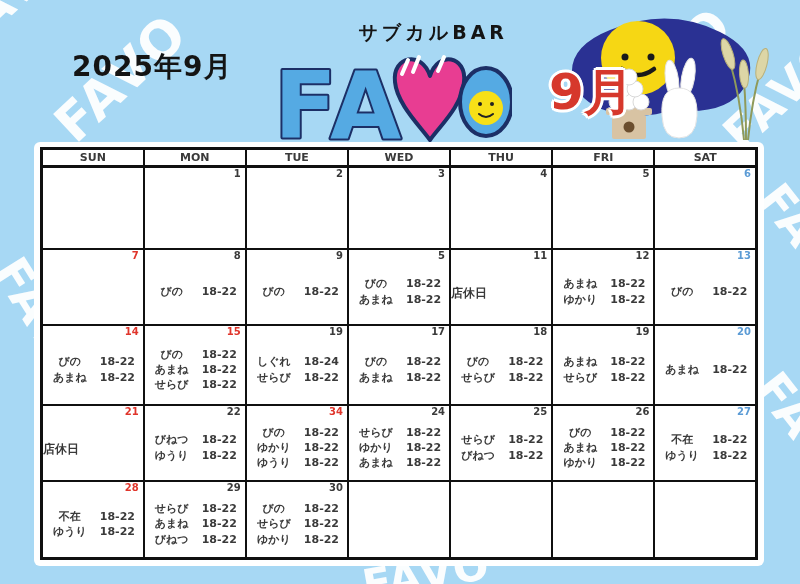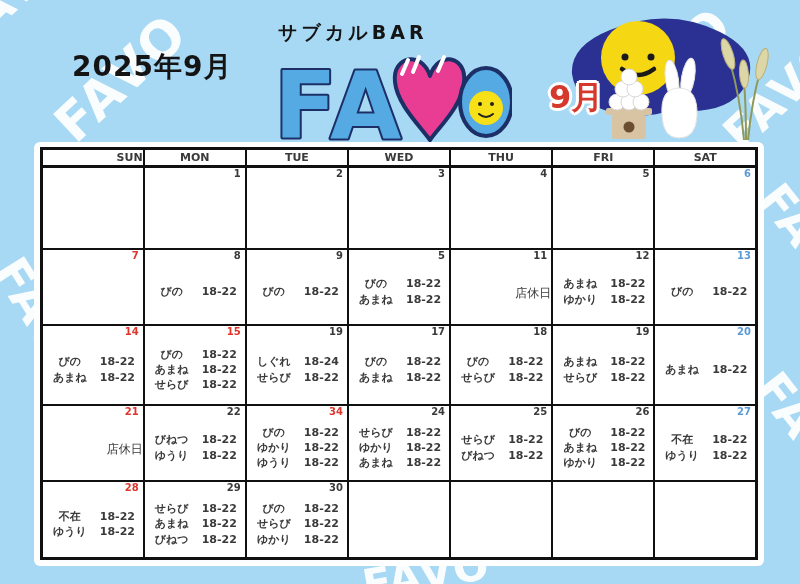--- a/index.html
+++ b/index.html
@@ -8,48 +8,48 @@
   .stage{position:absolute;top:0;left:0;width:800px;height:584px;background:#a7d8f4;overflow:hidden;}
 
   
   .wm{position:absolute;color:#ffffff;font-weight:900;letter-spacing:2px;opacity:.95;
       font-family:"DejaVu Sans",sans-serif;white-space:nowrap;user-select:none;}
 
   
   .title{position:absolute;left:72px;top:48px;font-size:28px;font-weight:900;color:#141414;letter-spacing:1px;}
 
   
-  .subtitle{position:absolute;left:278px;top:20px;width:230px;text-align:left;
+  .subtitle{position:absolute;left:278px;top:20px;width:230px;text-align:right;
             font-size:19px;font-weight:900;color:#141414;letter-spacing:4px;}
   .logo-svg{position:absolute;left:272px;top:46px;}
 
   
   .illus-svg{position:absolute;left:548px;top:16px;}
-  .month-badge{position:absolute;left:549px;top:76px;font-size:32px;font-weight:900;color:#d6382c;
+  .month-badge{position:absolute;left:549px;top:59px;font-size:50px;font-weight:900;color:#d6382c;
       text-shadow:-3px 0 0 #fff,3px 0 0 #fff,0 -3px 0 #fff,0 3px 0 #fff,
                   -2px -2px 0 #fff,2px -2px 0 #fff,-2px 2px 0 #fff,2px 2px 0 #fff;}
 
   
   .panel{position:absolute;left:34px;top:142px;width:730px;height:424px;background:#ffffff;border-radius:6px;}
   table.cal{border-collapse:collapse;table-layout:fixed;width:718px;margin:5px auto 0 auto;
             border:3px solid #101010;}
   table.cal th{border:2px solid #101010;border-bottom:3px solid #101010;height:15px;
                font-size:11px;font-weight:bold;color:#3a3a3a;padding:0;letter-spacing:0px;}
   table.cal td{border:2px solid #101010;padding:0;position:relative;vertical-align:middle;}
   tr.r0 td{height:80px;} tr.r1 td{height:74px;} tr.r2 td{height:78px;}
   tr.r3 td{height:74px;} tr.r4 td{height:75px;}
-  th.sun,.num.red{color:#e0352b;text-align:right;}
+  th.sun,.num.red{color:#e0352b;}
   th.sat,.num.blue{color:#5b9bd5;}
   .num{position:absolute;top:1px;right:4px;font-size:10px;font-weight:bold;color:#3a3a3a;line-height:1;}
   .entries{display:flex;flex-direction:column;align-items:center;justify-content:center;
            margin-top:10px;gap:1px;}
   .entry{display:flex;justify-content:center;gap:8px;font-size:11px;font-weight:bold;color:#3a3a3a;line-height:1.3;}
   .entry .n{min-width:44px;text-align:center;}
   .entry .t{min-width:38px;text-align:left;}
-  .note{text-align:right;font-size:12px;font-weight:normal;color:#3a3a3a;margin-top:12px;}
+  .note{text-align:left;font-size:12px;font-weight:bold;color:#3a3a3a;margin-top:12px;}
 </style>
 </head>
 <body>
 
 <div class="stage">
 
   <div class="wm" style="left:42px;top:48px;font-size:52px;transform:rotate(-43deg);">FAVO</div>
   <div class="wm" style="left:-58px;top:-34px;font-size:46px;transform:rotate(-43deg);">FAVO</div>
   <div class="wm" style="left:592px;top:40px;font-size:50px;transform:rotate(-43deg);">FAVO</div>
   <div class="wm" style="left:712px;top:66px;font-size:46px;transform:rotate(-43deg);">FAVO</div>

